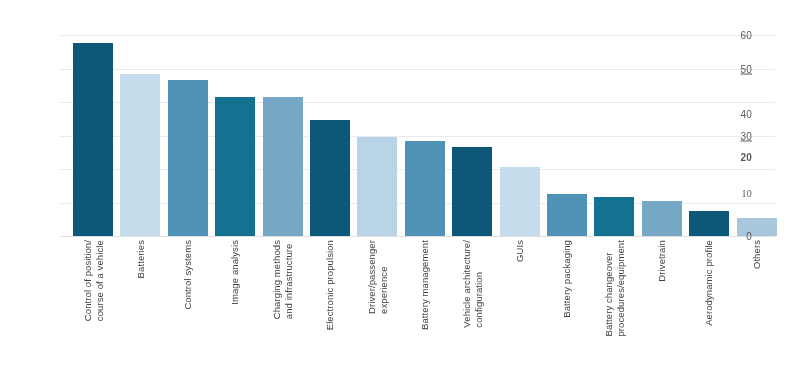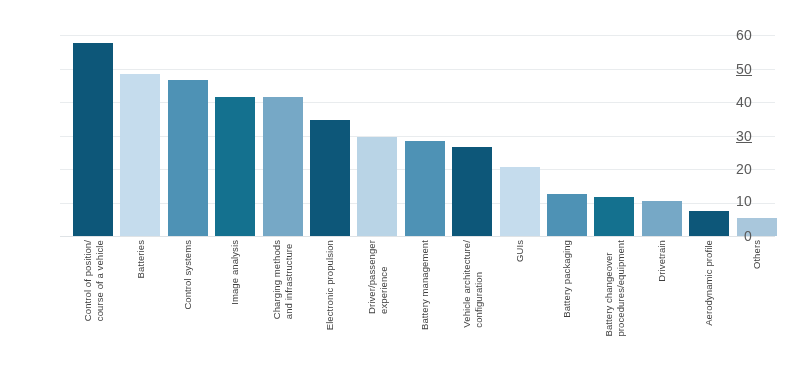--- a/index.html
+++ b/index.html
@@ -21,21 +21,21 @@
   .grid-line{
     position:absolute;left:0;right:0;height:1px;
     background:#e9ecee;
   }
   .grid-line.baseline{background:#dfe3e6;}
 
   
   .y-axis{position:absolute;left:0;top:0;width:60px;height:250px;}
   .y-tick-label{
     position:absolute;right:48px;
-    font-size:14px;color:#5a5a5a;
+    font-size:10px;color:#5a5a5a;
     text-align:right;white-space:nowrap;
     transform:translateY(-50%);
     letter-spacing:.2px;
   }
 
   
   .bars-layer{position:absolute;left:60px;top:35px;width:715px;height:201px;}
   .bar{
     position:absolute;bottom:0;
     width:40px;
@@ -143,19 +143,19 @@
       </div>
       <div class="x-label" style="left: 629.2px;">
         <div class="x-label-inner">Aerodynamic profile</div>
       </div>
       <div class="x-label" style="left: 676.6px;">
         <div class="x-label-inner">Others</div>
       </div>
     </div>
 
 <div class="y-tick-label" style="top: 236px;">0</div>
-    <div class="y-tick-label" style="top: 201px;">10</div>
-    <div class="y-tick-label" style="top: 169px;">20</div>
+    <div class="y-tick-label" style="top: 193px; font-family: Liberation Serif, serif;">10</div>
+    <div class="y-tick-label" style="top: 157px; font-weight: bold;">20</div>
     <div class="y-tick-label" style="top: 135.5px; text-decoration: underline;">30</div>
-    <div class="y-tick-label" style="top: 102px;">40</div>
+    <div class="y-tick-label" style="top: 114px;">40</div>
     <div class="y-tick-label" style="top: 68.5px; text-decoration: underline;">50</div>
     <div class="y-tick-label" style="top: 35px;">60</div>
   </div>
 
 </body></html>

